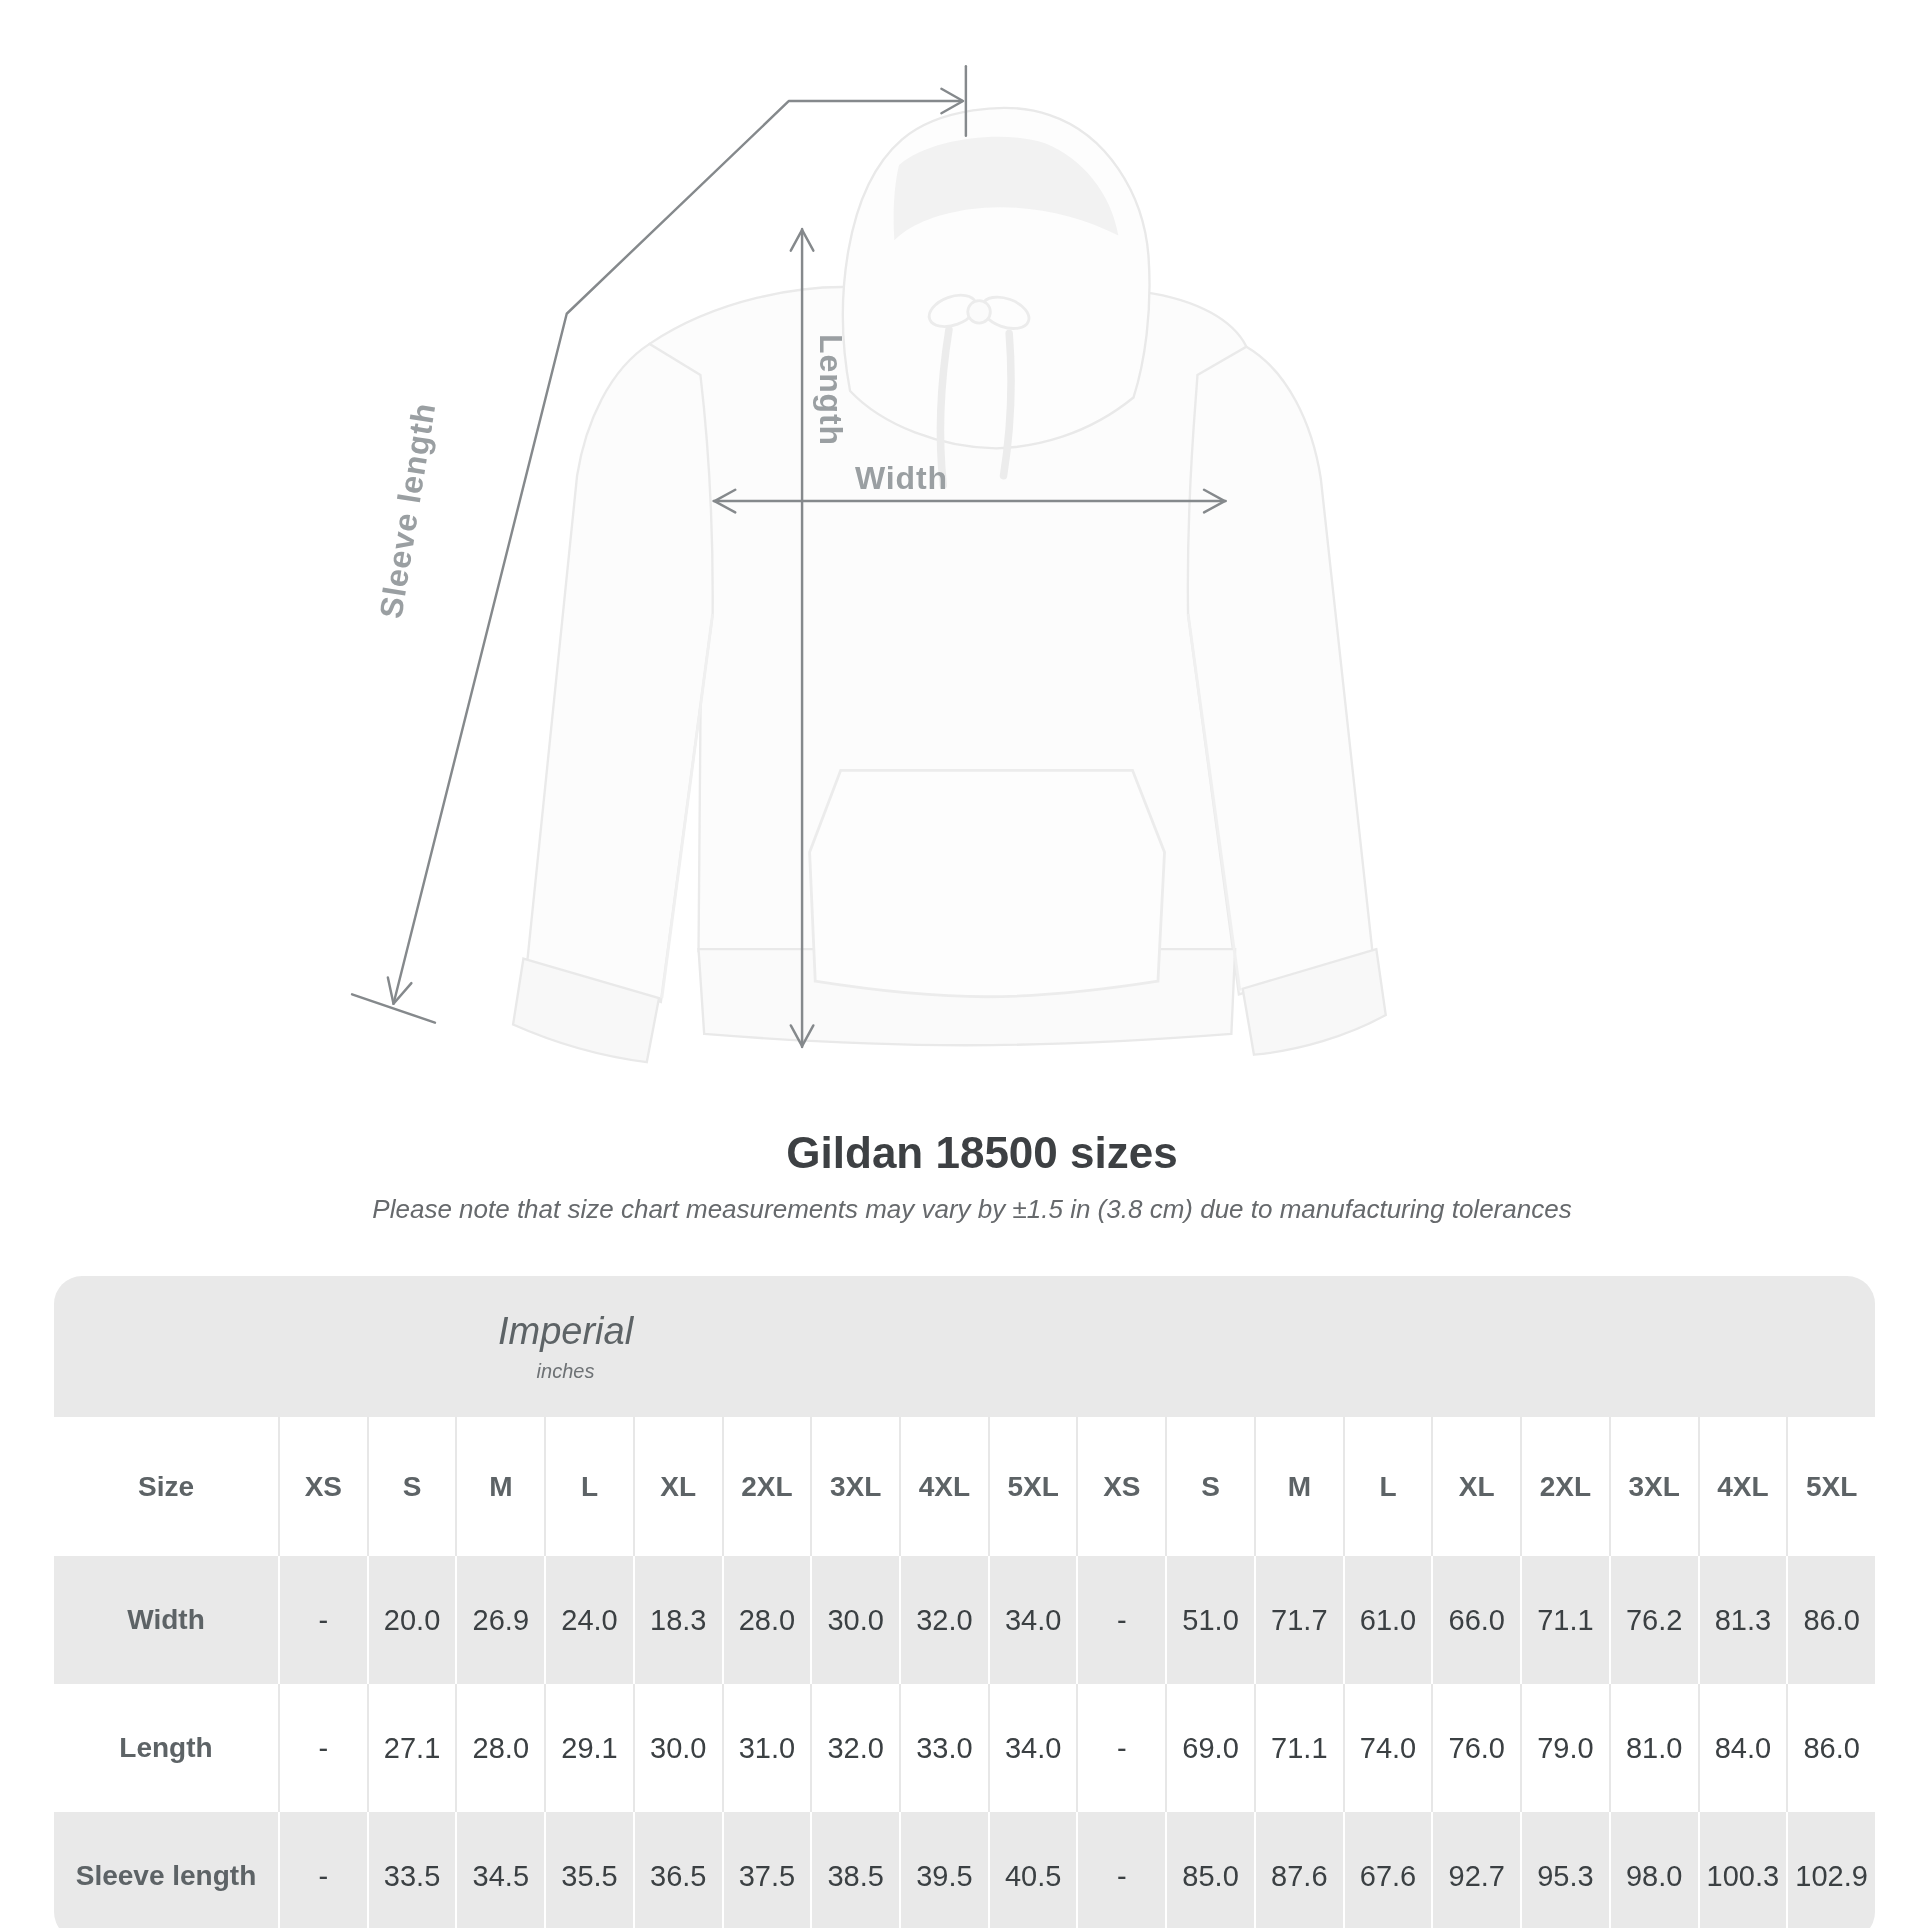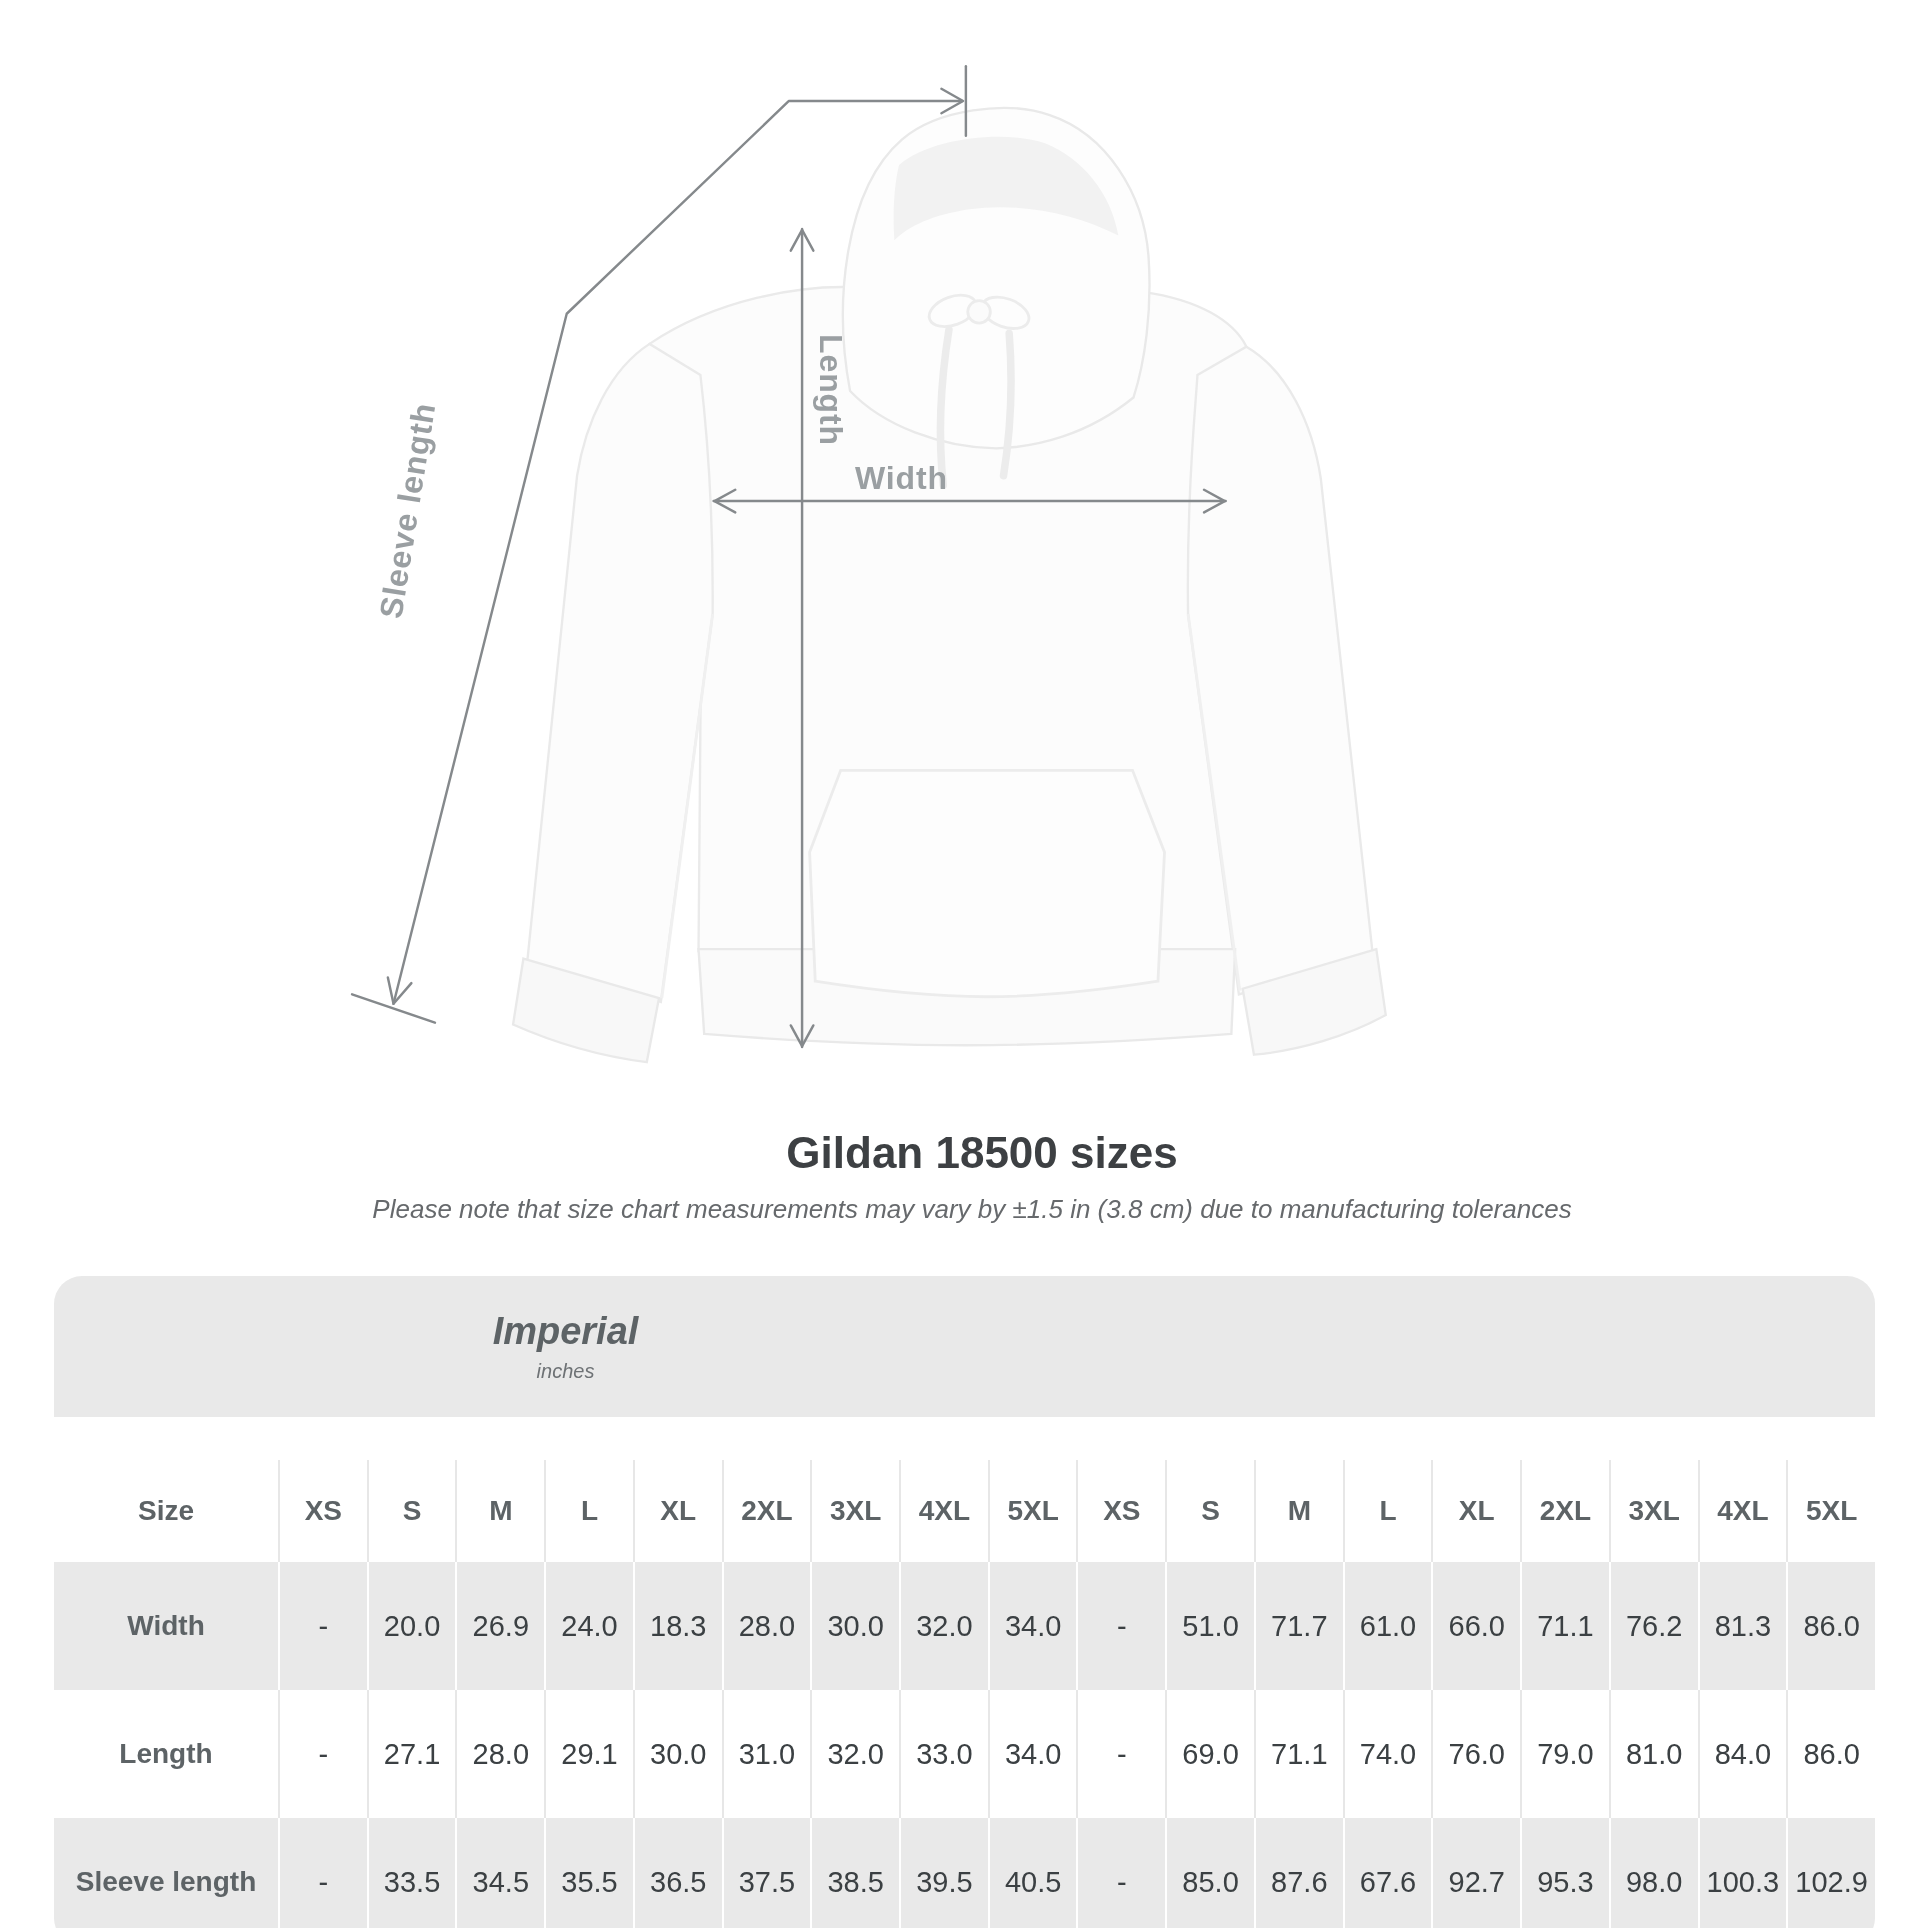--- a/index.html
+++ b/index.html
@@ -33,25 +33,25 @@
 
   
   .size-table {
     position:absolute; left:54px; top:1276px; width:1821px;
     border-radius:28px; overflow:hidden;
   }
   .unit-band { display:flex; background:#e9e9e9; height:141px; }
   .unit-group { display:flex; flex-direction:column; align-items:center; justify-content:center; gap:7.5px; }
   .unit-group.imperial { width:1023px; }
   .unit-group.metric { flex:1; }
-  .unit-name { font-size:38px; font-weight:bold; font-style:italic; color:#5d6366; }
+  .unit-name { font-size:38px; font-weight:normal; font-style:italic; color:#5d6366; }
   .unit-sub  { font-size:20px; font-style:italic; color:#6e7275; }
 
   .grid-row { display:grid; grid-template-columns:224px repeat(18, 1fr); }
-  .header-row { background:#ffffff; height:102px;margin-top:43px; --sep:#e7e7e7; }
+  .header-row { background:#ffffff; height:139px; --sep:#e7e7e7; }
   .data-row  { height:128px; }
   .data-row.shade { background:#e9e9e9; --sep:#ffffff; }
   .data-row.plain { background:#ffffff; --sep:#e7e7e7; }
 
   .cell { display:flex; align-items:center; justify-content:center; font-size:29px; color:#3b4043; }
   .cell + .cell { border-left:2.8px solid var(--sep); }
   .head-cell, .size-cell, .row-label { font-weight:bold; font-size:28px; color:#5d6366; }
 </style>
 </head>
 <body>

